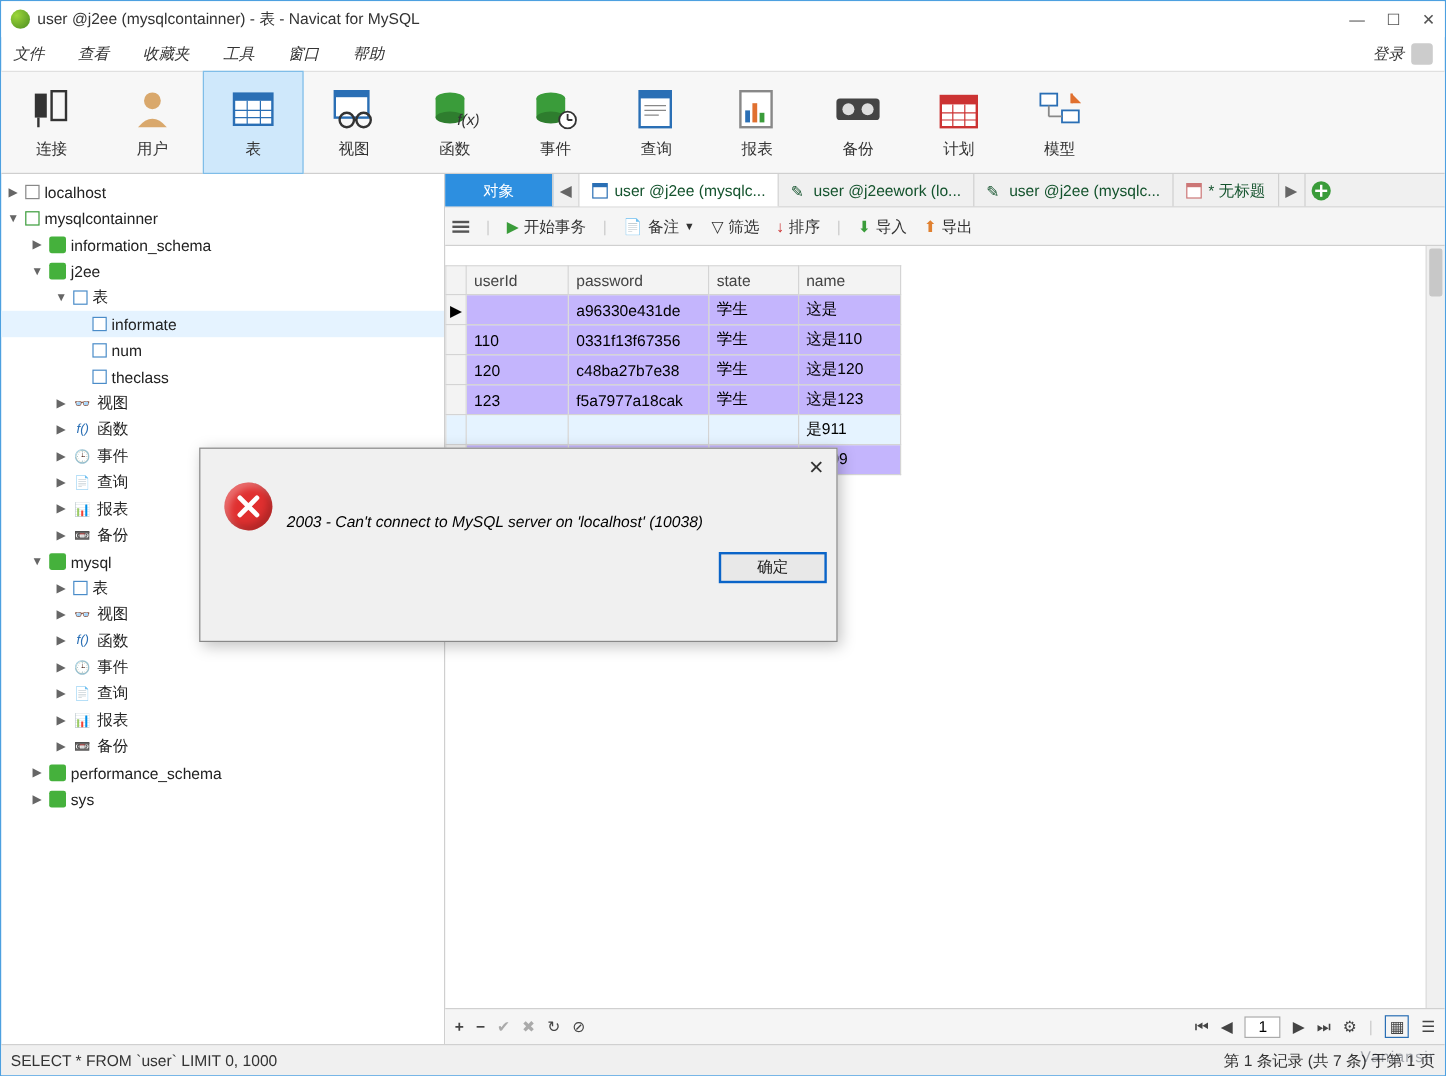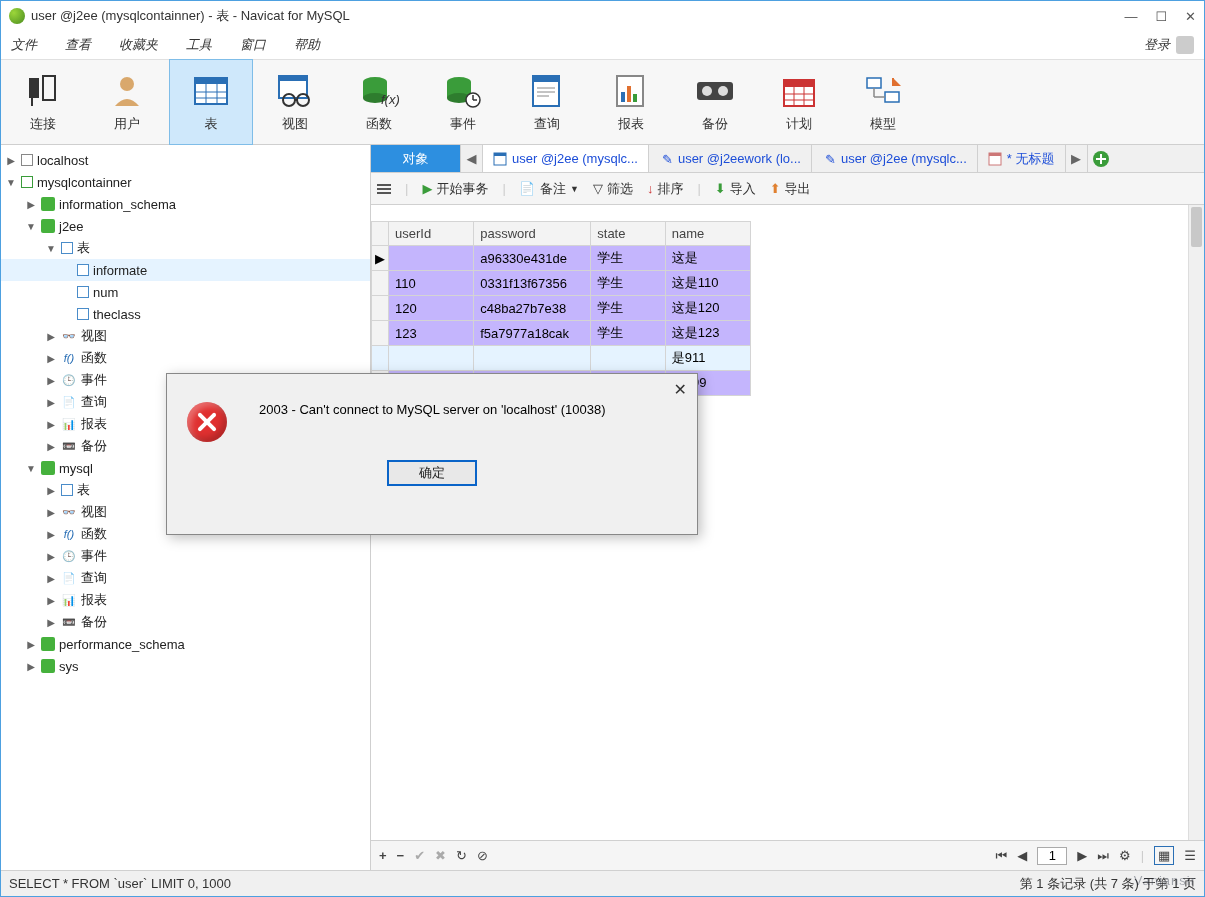--- a/index.html
+++ b/index.html
@@ -34,22 +34,22 @@
 .tree-item .label { color: #222; }
 .tree-item.selected { background: #e5f3ff; }
 .arrow { width: 12px; text-align: center; color: #666; font-size: 10px; }
 .icn { width: 16px; height: 16px; display:inline-flex; align-items:center; justify-content:center; font-size:11px; }
 .icn.db { background:#45b13c; border-radius:2px; width:14px; height:14px; }
 .icn.conn { border:1px solid #888; width:12px; height:12px; }
 .icn.table { background:#fff; border:1px solid #4a8cc9; width:12px; height:12px; }
 .icn.view { color:#444; }
 
 
-.tabrow { height: 28px; background:#f0f0f0; border-bottom:1px solid #d0d0d0; display:flex; align-items:stretch;text-align:right; }
-.tab { padding: 0 10px; display:flex; align-items:center; gap:5px; border-right:1px solid #d0d0d0; color:#1d4ed8; max-width:170px; }
+.tabrow { height: 28px; background:#f0f0f0; border-bottom:1px solid #d0d0d0; display:flex; align-items:stretch; }
+.tab { padding: 0 10px; display:flex; align-items:center; gap:5px; border-right:1px solid #d0d0d0; color:#14532d; max-width:170px; }
 .tab.obj { background:#2d8fe0; color:#fff; width:90px; justify-content:center; }
 .tab .txt { white-space:nowrap; overflow:hidden; text-overflow:ellipsis; }
 .tab .ticn { width:14px; height:14px; flex:none; }
 .tabrow .nav { width:22px; display:flex; align-items:center; justify-content:center; color:#666; border-right:1px solid #d0d0d0;}
 .tabrow .plus { width:26px; display:flex; align-items:center; justify-content:center; }
 .plus-icon { width:16px; height:16px; background:#3a9c3a; border-radius:50%; position:relative; }
 .plus-icon::before,.plus-icon::after{content:'';position:absolute;background:#fff;}
 .plus-icon::before{left:7px;top:3px;width:2px;height:10px;}
 .plus-icon::after{top:7px;left:3px;height:2px;width:10px;}
 
@@ -73,25 +73,25 @@
 .pgbox{width:30px; height:18px; border:1px solid #aaa; text-align:center; background:#fff;}
 
 
 .statusbar { height:26px; background:#f0f0f0; border-top:1px solid #d0d0d0; display:flex; align-items:center; padding:0 8px; color:#333; }
 .statusbar .spacer{flex:1;}
 .wm{color:#0f172a;letter-spacing:1px;}
 
 
 .dialog { position:absolute; left:165px; top:372px; width:532px; height:162px; background:#f0f0f0; border:1px solid #888; box-shadow: 3px 3px 12px rgba(0,0,0,.25); }
 .dialog .close { position:absolute; right:10px; top:6px; font-size:16px; color:#333; }
-.dialog .body { display:flex; align-items:flex-start; padding:28px 20px 10px 20px; gap:32px; }
+.dialog .body { display:flex; align-items:flex-end; padding:28px 20px 10px 20px; gap:12px;font-style:italic; }
 .erricon { width:40px; height:40px; border-radius:50%; background:#e03030; position:relative; box-shadow:inset -4px -4px 6px rgba(0,0,0,.2), inset 4px 4px 6px rgba(255,255,255,.3);}
 .erricon::before,.erricon::after{content:'';position:absolute;left:18px;top:8px;width:4px;height:24px;background:#fff;border-radius:2px;}
 .erricon::before{transform:rotate(45deg);} .erricon::after{transform:rotate(-45deg);}
-.dialog .btnrow{display:flex;justify-content:center;padding:8px;}
+.dialog .btnrow{display:flex;justify-content:flex-end;padding:8px;}
 .dialog button{width:90px;height:26px;background:#e8e8e8;border:2px solid #0a64c8;color:#222;}
 
 .scrollbar-v { position:absolute; right:0; top:0; bottom:0; width:16px; background:#f0f0f0; border-left:1px solid #ddd; }
 .scrollbar-v .thumb{position:absolute; left:2px; right:2px; top:2px; height:40px; background:#c8c8c8; border-radius:2px;}
 </style>
 </head>
 <body>
 
 <div class="titlebar">
   <div class="app-icon"></div>

